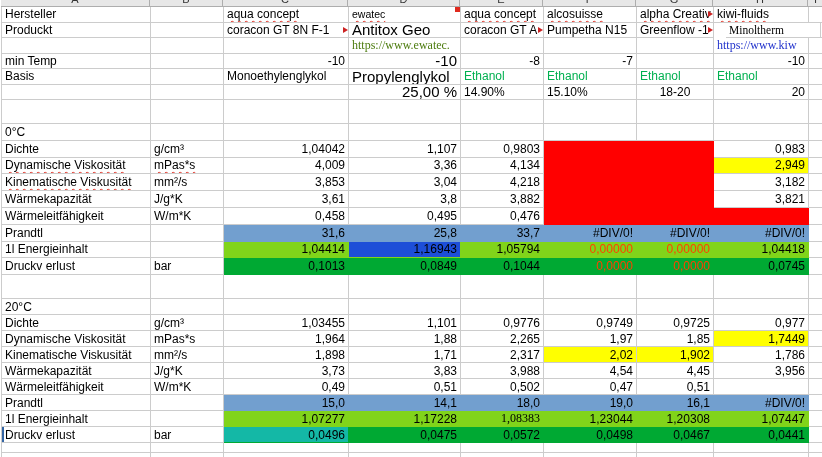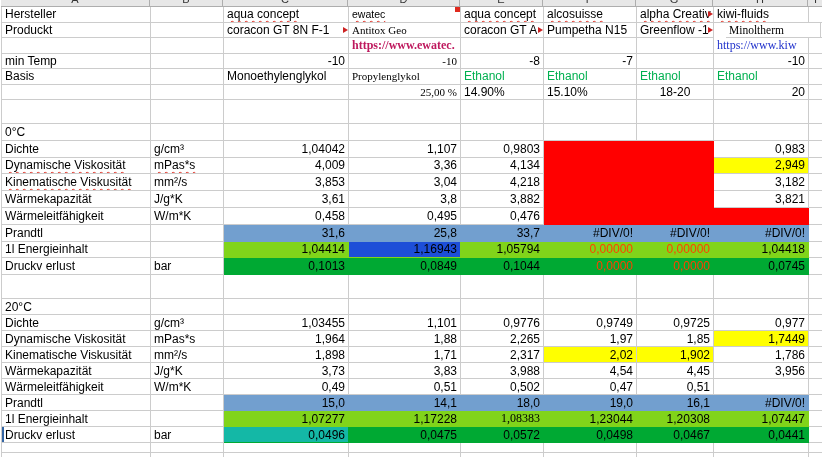--- a/index.html
+++ b/index.html
@@ -28,21 +28,21 @@
   .r-y{height:8px;}
   .cell{
     position:relative;flex:none;height:100%;
     display:flex;align-items:center;
     padding:0 3px;box-sizing:border-box;
     border-right:1px solid #CCCCCC;border-bottom:1px solid #CCCCCC;
     overflow:hidden;white-space:nowrap;
   }
   .right{justify-content:flex-end;}
   .txt{display:inline-block;}
-  .cell.serif .txt{font-family:Liberation Serif, serif;font-size:11px;}
+  .cell.serif .txt{font-family:Liberation Sans, sans-serif;font-size:15px;}
   .cell.small .txt{font-size:10.5px;}
   .cell.serif-sm .txt{font-family:"Liberation Serif",serif;font-size:11.5px;}
   .cell.link .txt{font-family:"Liberation Serif",serif;font-size:12px;}
   .cell.sq .txt{
     text-decoration-line:underline;
     text-decoration-style:wavy;
     text-decoration-color:#E02A1E;
     text-decoration-thickness:1px;
     text-underline-offset:2px;
   }
@@ -142,21 +142,21 @@
         <div class="cell serif-sm" style="width: 95px; margin-left: 12px;">
           <span class="txt">Minoltherm</span>
         </div>
         <div class="cell " style="width: 16px;"></div>
       </div>
       <div class="srow r-top">
         <div class="cell " style="width: 149px;"></div>
         <div class="cell " style="width: 73px;"></div>
         <div class="cell " style="width: 125px;"></div>
         <div class="cell link" style="width: 112px;">
-          <span class="txt" style="color: #be185d; font-weight: bold;">https://www.ewatec.</span>
+          <span class="txt" style="color: #4d7c0f;">https://www.ewatec.</span>
         </div>
         <div class="cell " style="width: 83px;"></div>
         <div class="cell " style="width: 93px;"></div>
         <div class="cell " style="width: 77px;"></div>
         <div class="cell link" style="width: 95px;">
           <span class="txt" style="color: rgb(34, 51, 204);">https://www.kiw</span>
         </div>
         <div class="cell " style="width: 16px;"></div>
       </div>
       <div class="srow r-top">

